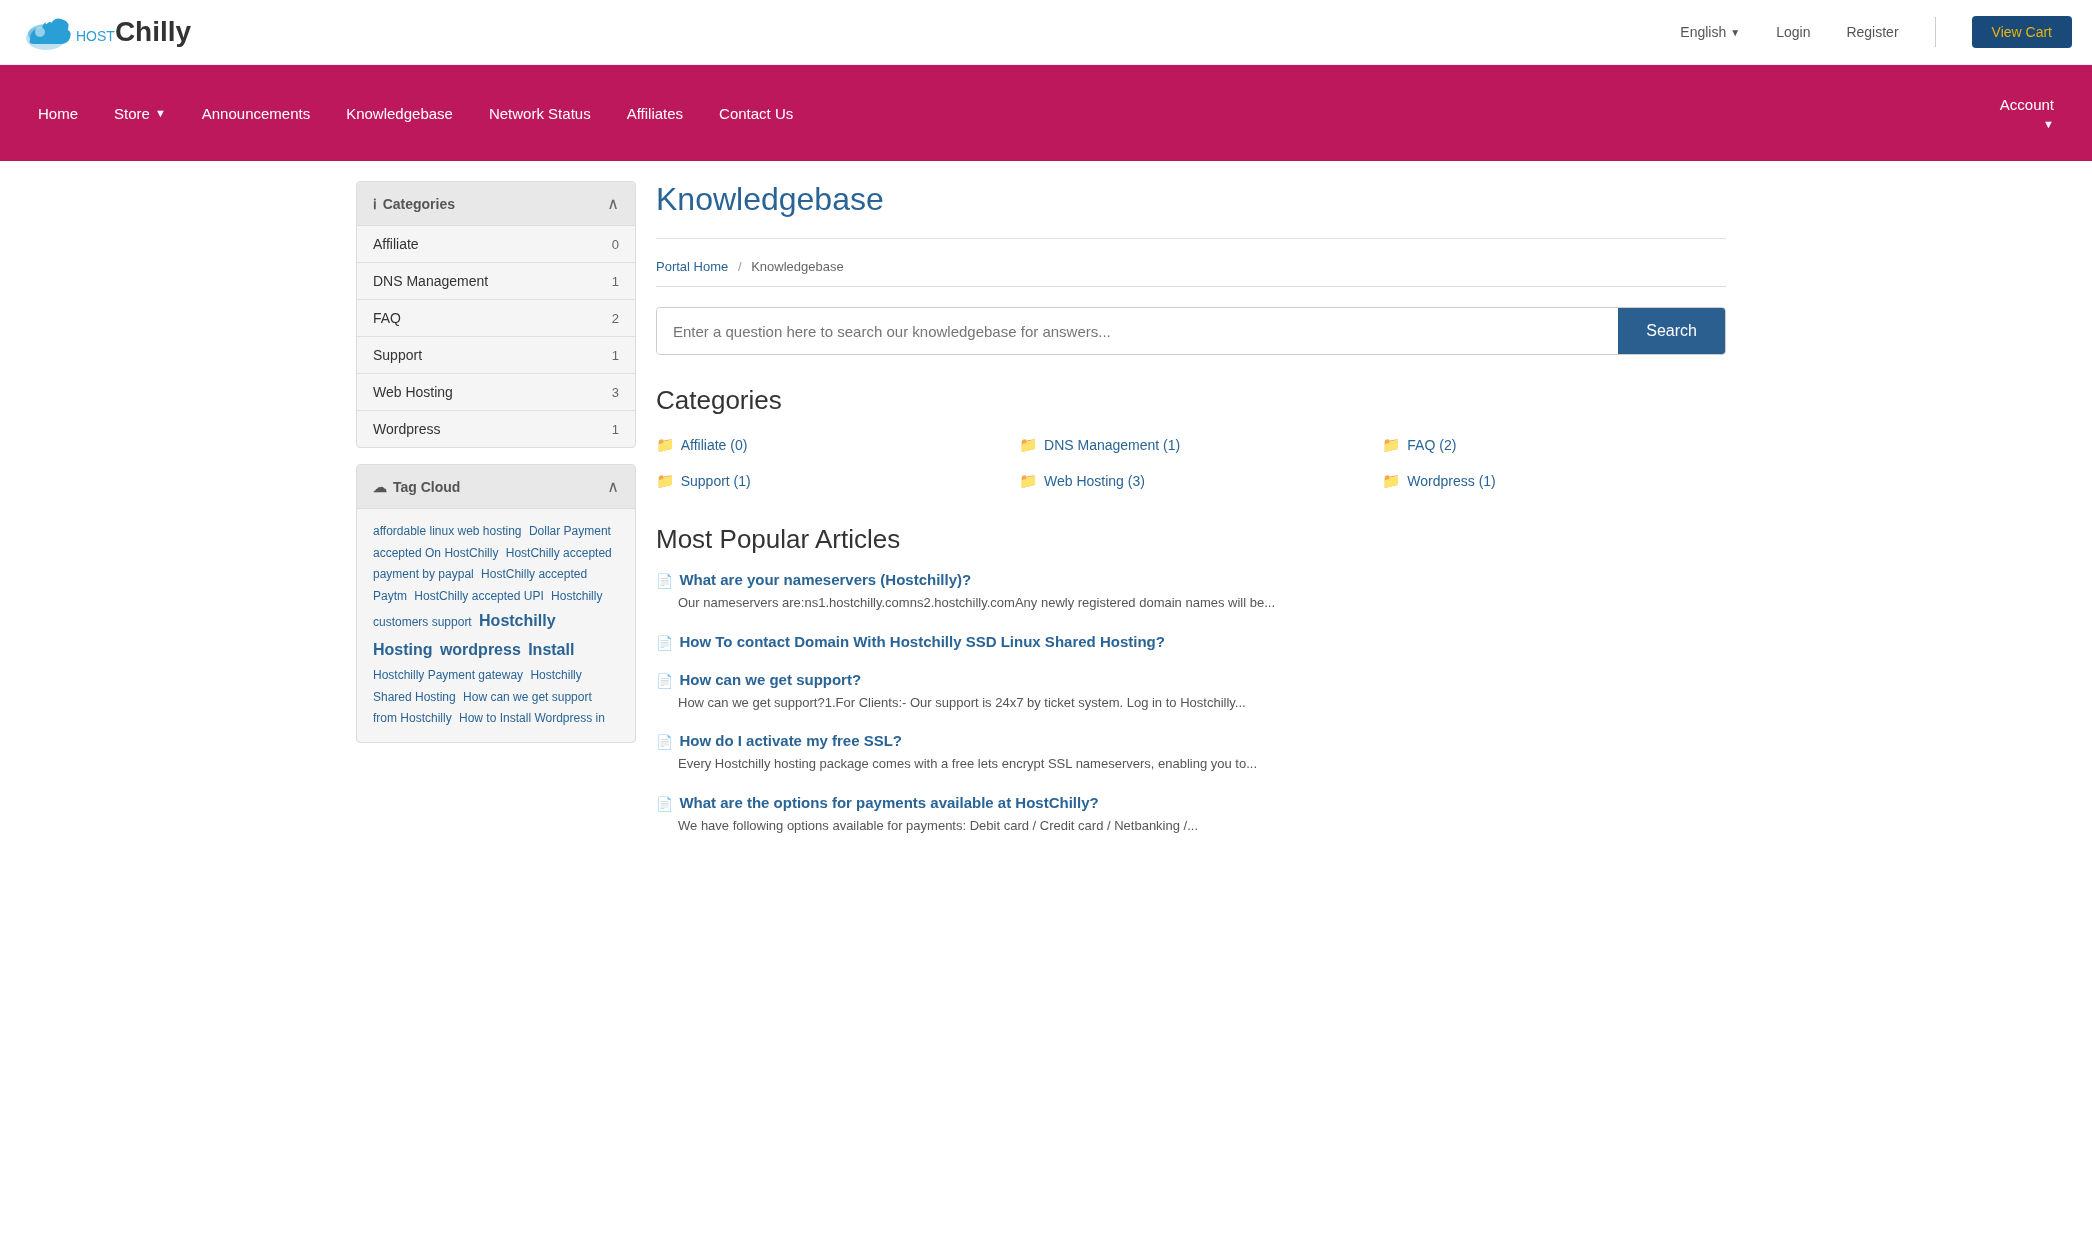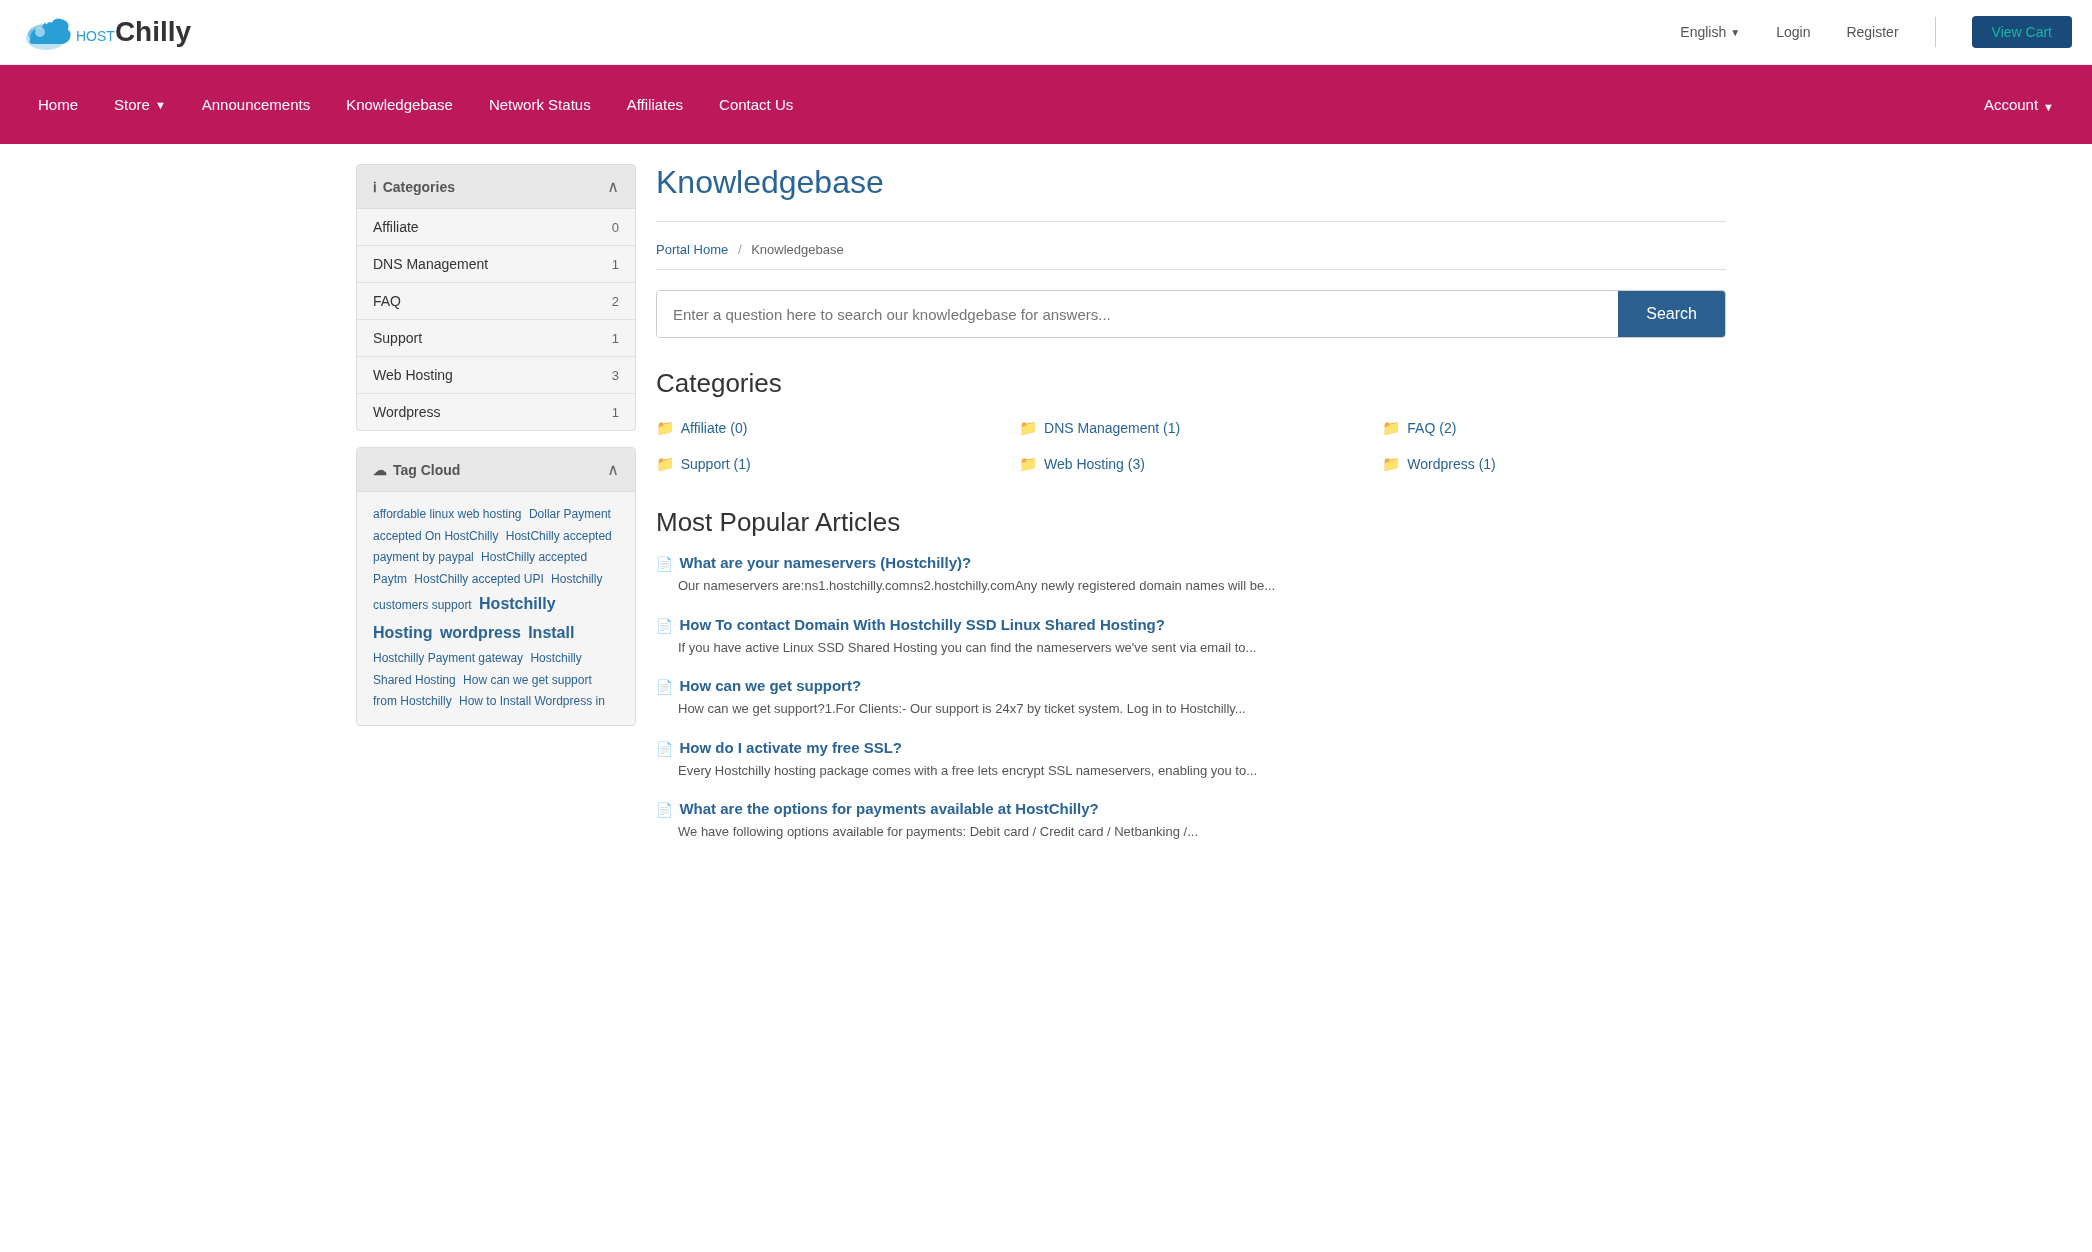--- a/index.html
+++ b/index.html
@@ -44,21 +44,21 @@
       color: #555;
       cursor: pointer;
       font-size: 14px;
     }
     .chevron-small {
       font-size: 10px;
       color: #555;
     }
     .view-cart-btn {
       background: #1a4a7a;
-      color: #14b8a6;
+      color: #eab308;
       padding: 8px 20px;
       border: none;
       border-radius: 4px;
       font-size: 14px;
       cursor: pointer;
       text-decoration: none;
     }
     .divider-vert {
       width: 1px;
       height: 30px;
@@ -81,20 +81,21 @@
       display: flex;
       align-items: center;
       gap: 5px;
       white-space: nowrap;
     }
     .nav-spacer { flex: 1; }
     .nav-account {
       display: flex;
       align-items: flex-end;
       gap: 5px;
+      flex-direction: column;
     }
 
     
     .main-layout {
       display: flex;
       gap: 0;
       padding: 20px 20px 20px 10px;
       max-width: 1400px;
       margin: 0 auto;
     }
@@ -448,21 +449,20 @@
           <span>What are your nameservers (Hostchilly)?</span>
         </a>
         <p class="article-excerpt">Our nameservers are:ns1.hostchilly.comns2.hostchilly.comAny newly registered domain names will be...</p>
       </li>
 
       <li class="article-item">
         <a href="#" class="article-title-link">
           <span class="article-icon">📄</span>
           <span>How To contact Domain With Hostchilly SSD Linux Shared Hosting?</span>
         </a>
-        <p class="article-excerpt">If you have active Linux SSD Shared Hosting you can find the nameservers we've sent via email to...</p>
       </li>
 
       <li class="article-item">
         <a href="#" class="article-title-link">
           <span class="article-icon">📄</span>
           <span>How can we get support?</span>
         </a>
         <p class="article-excerpt">How can we get support?1.For Clients:- Our support is 24x7 by ticket system. Log in to Hostchilly...</p>
       </li>
 

